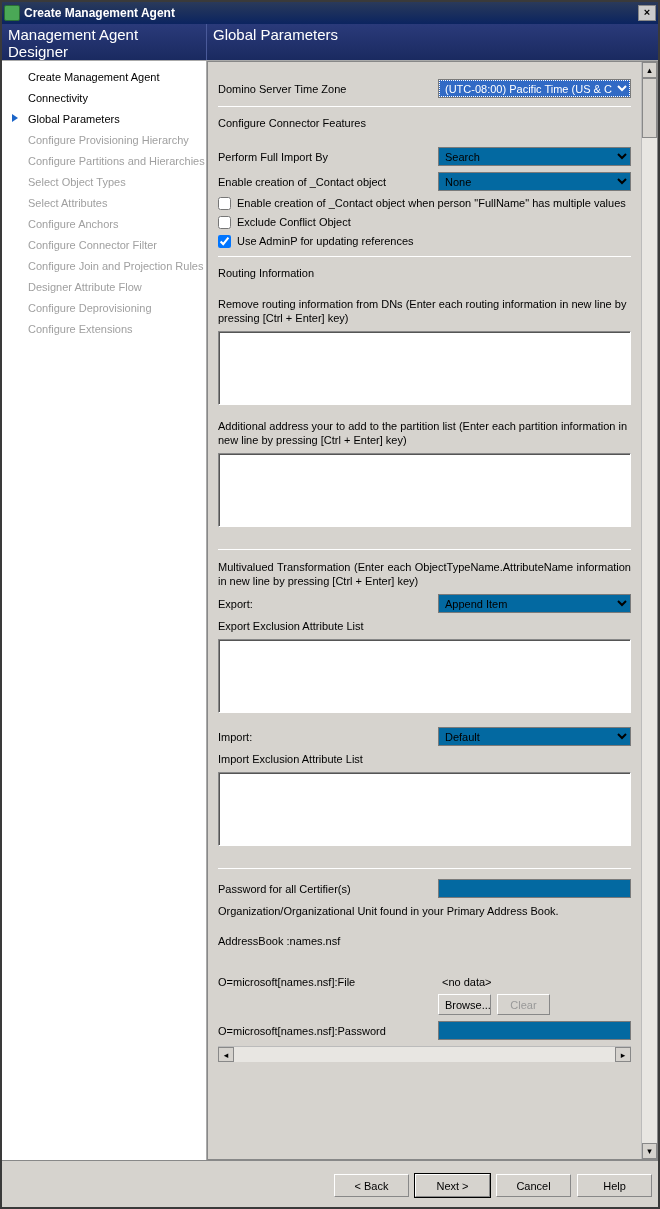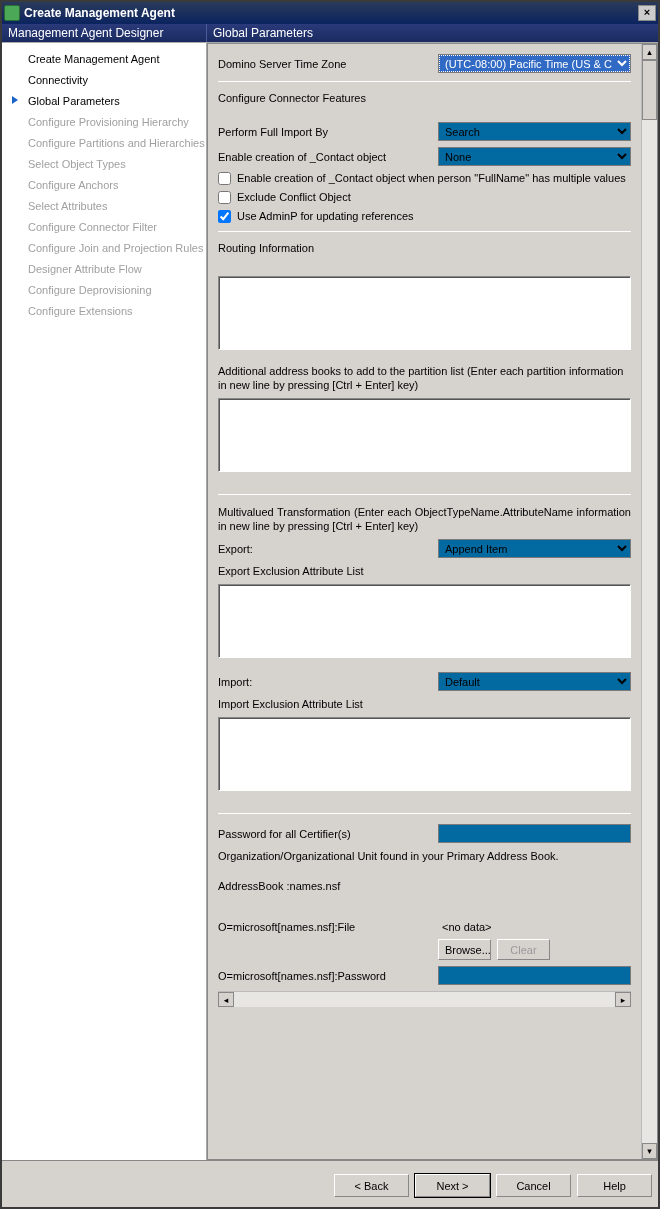--- a/index.html
+++ b/index.html
@@ -40,25 +40,25 @@
     width: 18px; height: 16px;
     background: #ccc;
     border: 1px solid #888;
     color: #000;
     font-weight: bold;
     text-align: center;
     line-height: 12px;
     font-size: 11px;
   }
   .subheader {
-    height: 18px;
+    height: 36px;
     background: linear-gradient(#2a3a7a, #1a2a60);
     color: #fff;
     display: flex;
-    font-size: 12px;
+    font-size: 15px;
   }
   .subheader .leftlabel {
     width: 205px;
     padding: 2px 6px;
     border-right: 1px solid #4a5a9a;
   }
   .subheader .rightlabel {
     padding: 2px 6px;
   }
   .body {
@@ -101,20 +101,21 @@
     background: #d6d3ce;
     border: 1px solid #888;
     margin: 0;
     position: relative;
     display: flex;
   }
   .content {
     flex: 1;
     padding: 10px 10px 2px 10px;
     overflow: hidden;
+    margin-top: 7px;
   }
   .vscrolltrack {
     width: 16px;
     background: #e8e6e2;
     border-left: 1px solid #bbb;
     display: flex;
     flex-direction: column;
     align-items: center;
   }
   .vscrolltrack .arrow-up, .vscrolltrack .arrow-down {
@@ -280,22 +281,22 @@
 
   <div class="body">
 
     <div class="sidebar">
       <div class="item done"><span>Create Management Agent</span></div>
       <div class="item done"><span>Connectivity</span></div>
       <div class="item current"><span>Global Parameters</span></div>
       <div class="item"><span>Configure Provisioning Hierarchy</span></div>
       <div class="item"><span>Configure Partitions and Hierarchies</span></div>
       <div class="item"><span>Select Object Types</span></div>
+      <div class="item"><span>Select Attributes</span></div>
       <div class="item"><span>Configure Anchors</span></div>
-      <div class="item"><span>Select Attributes</span></div>
       <div class="item"><span>Configure Connector Filter</span></div>
       <div class="item"><span>Configure Join and Projection Rules</span></div>
       <div class="item"><span>Designer Attribute Flow</span></div>
       <div class="item"><span>Configure Deprovisioning</span></div>
       <div class="item"><span>Configure Extensions</span></div>
     </div>
 
     <div class="main-area">
       <div class="content-outer">
         <div class="content">
@@ -343,23 +344,24 @@
           <div class="chk-row">
             <input type="checkbox" checked="" style="">
             <span>Use AdminP for updating references</span>
           </div>
 
           <div class="hr"></div>
 
           <div class="section-label">Routing Information</div>
           <div style="height:10px;"></div>
 
+          <div class="para">Remove routing information from DNs (Enter each routing information in new line by pressing [Ctrl + Enter] key)</div>
           <textarea class="multibox" style=""></textarea>
 
-          <div class="para">Additional address books to add to the partition list (Enter each partition information in new line by pressing [Ctrl + Enter] key)</div>
+          <div class="para">Additional address your to add to the partition list (Enter each partition information in new line by pressing [Ctrl + Enter] key)</div>
           <textarea class="multibox" style=""></textarea>
 
           <div class="hr"></div>
 
           <div class="para" style="text-align:justify;">Multivalued Transformation (Enter each ObjectTypeName.AttributeName information in new line by pressing [Ctrl + Enter] key)</div>
           <div style="height:4px;"></div>
 
           <div class="row">
             <div class="lbl">Export:</div>
             <div class="ctl">

